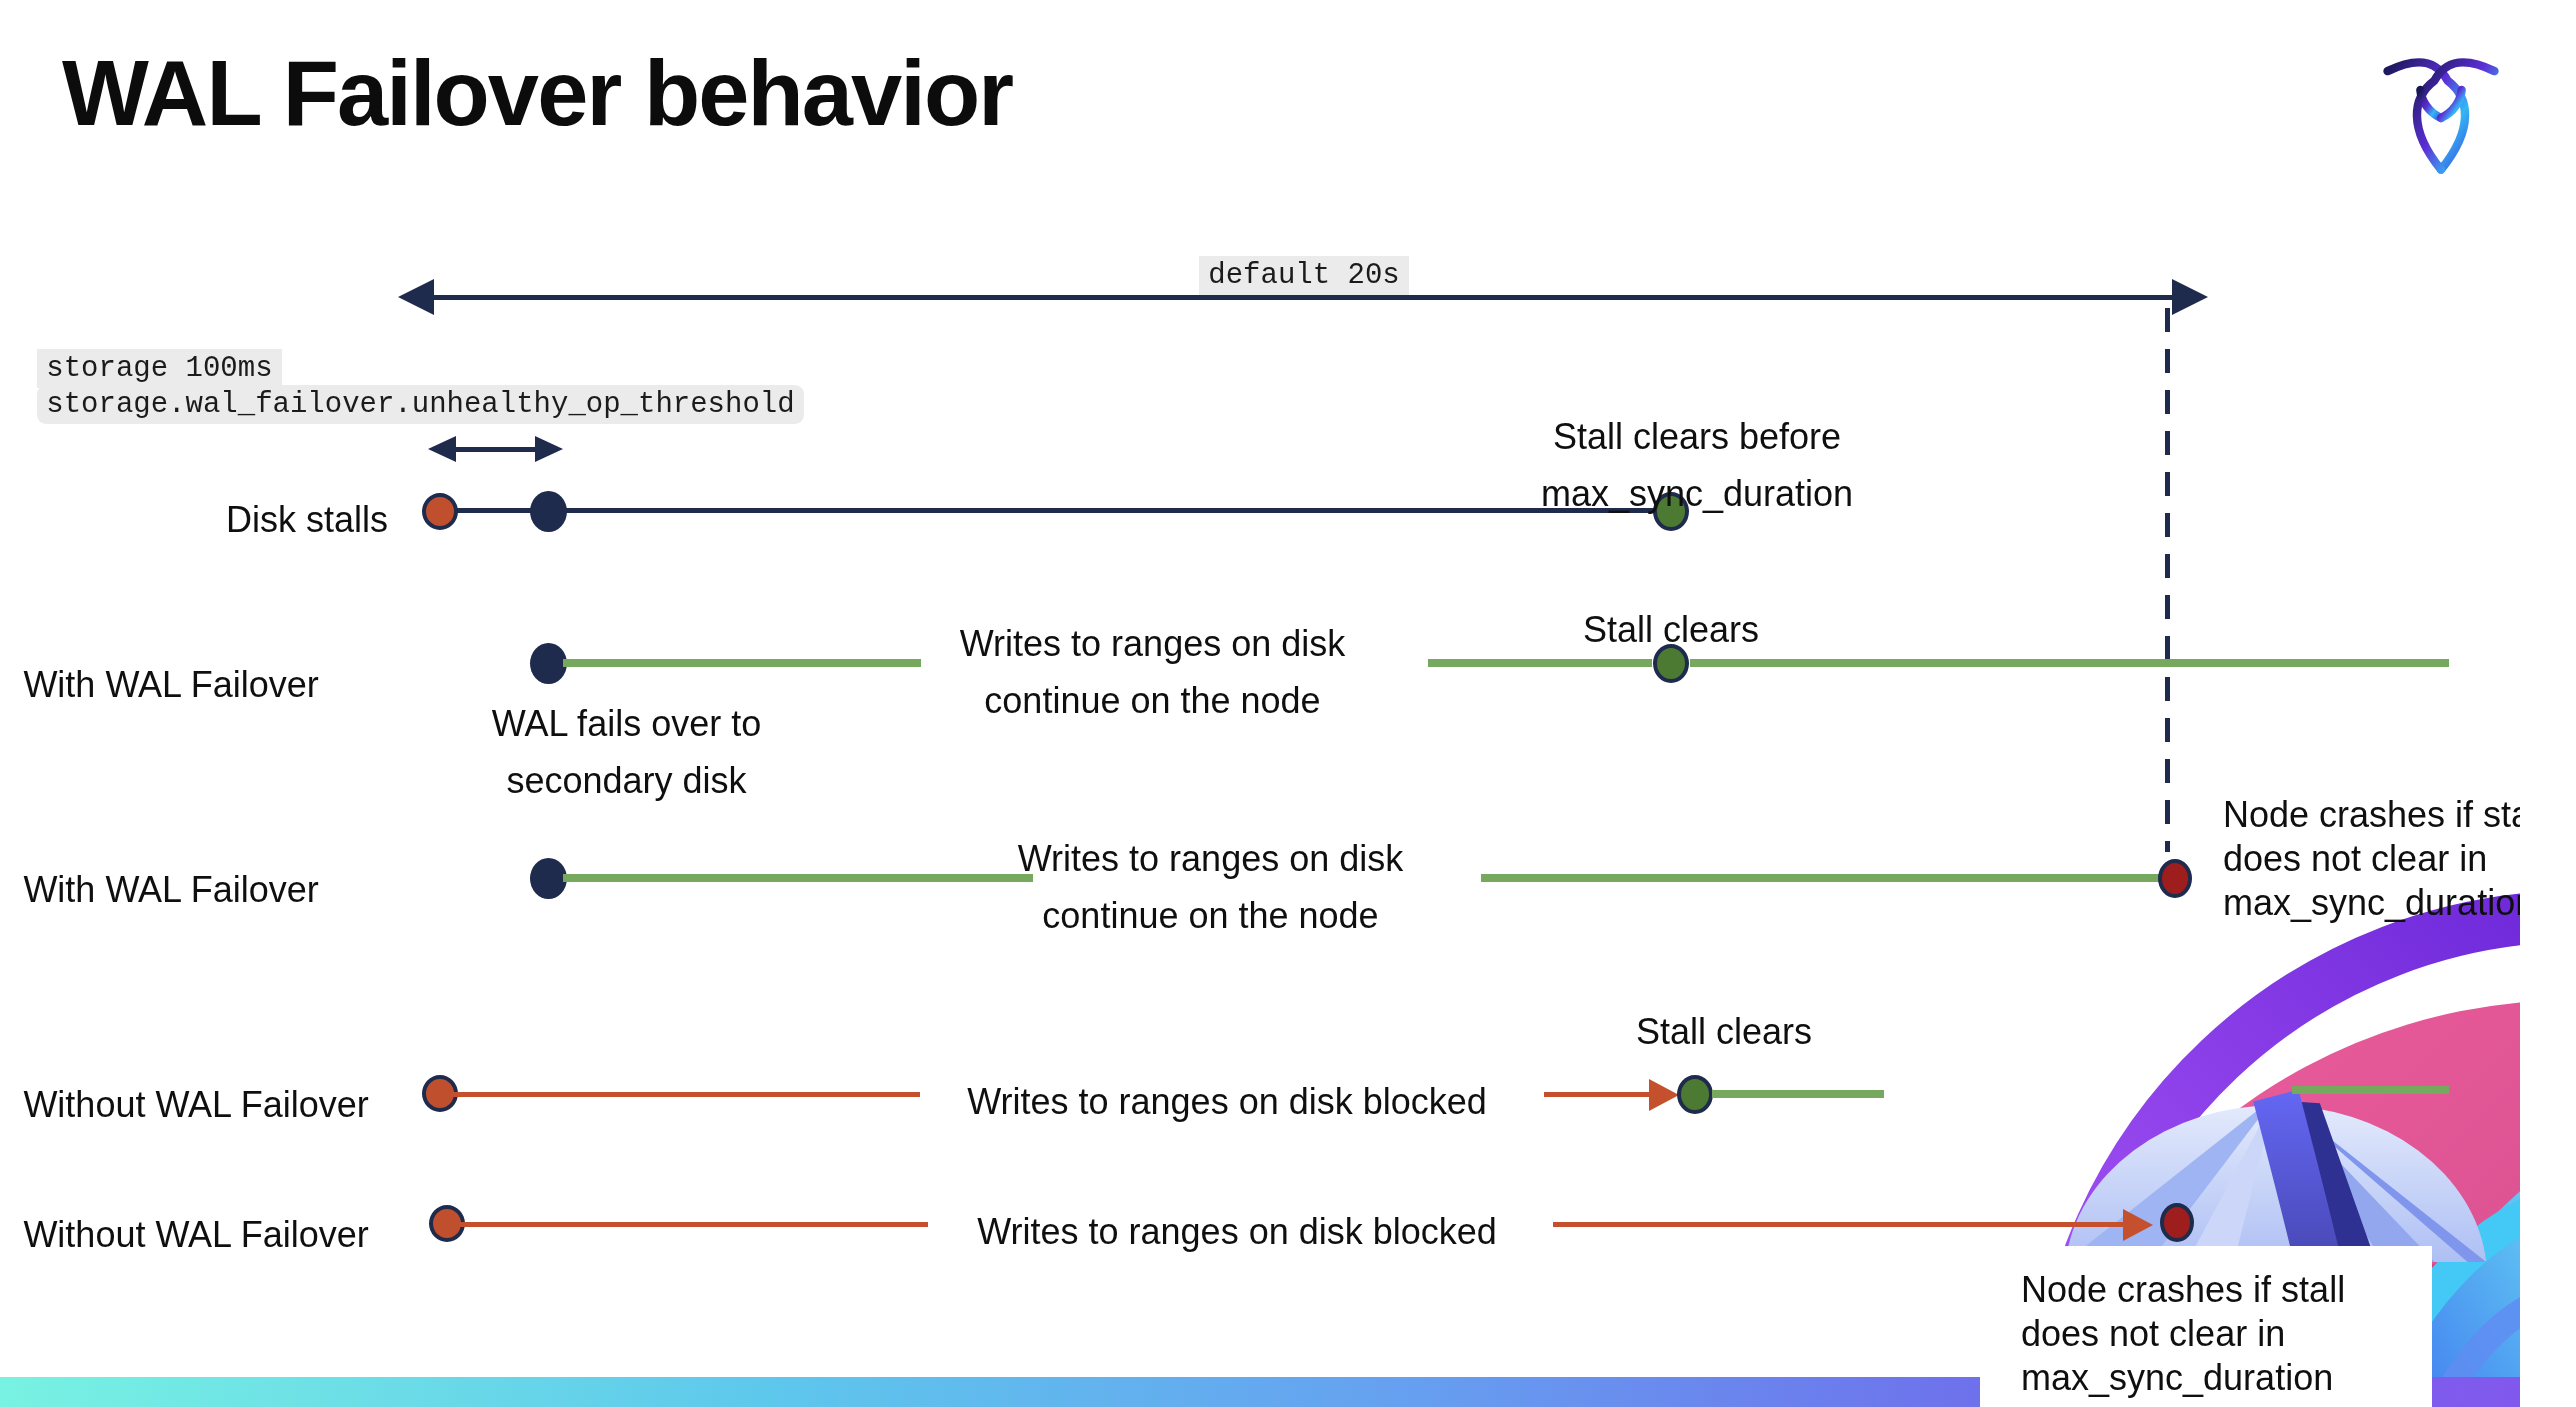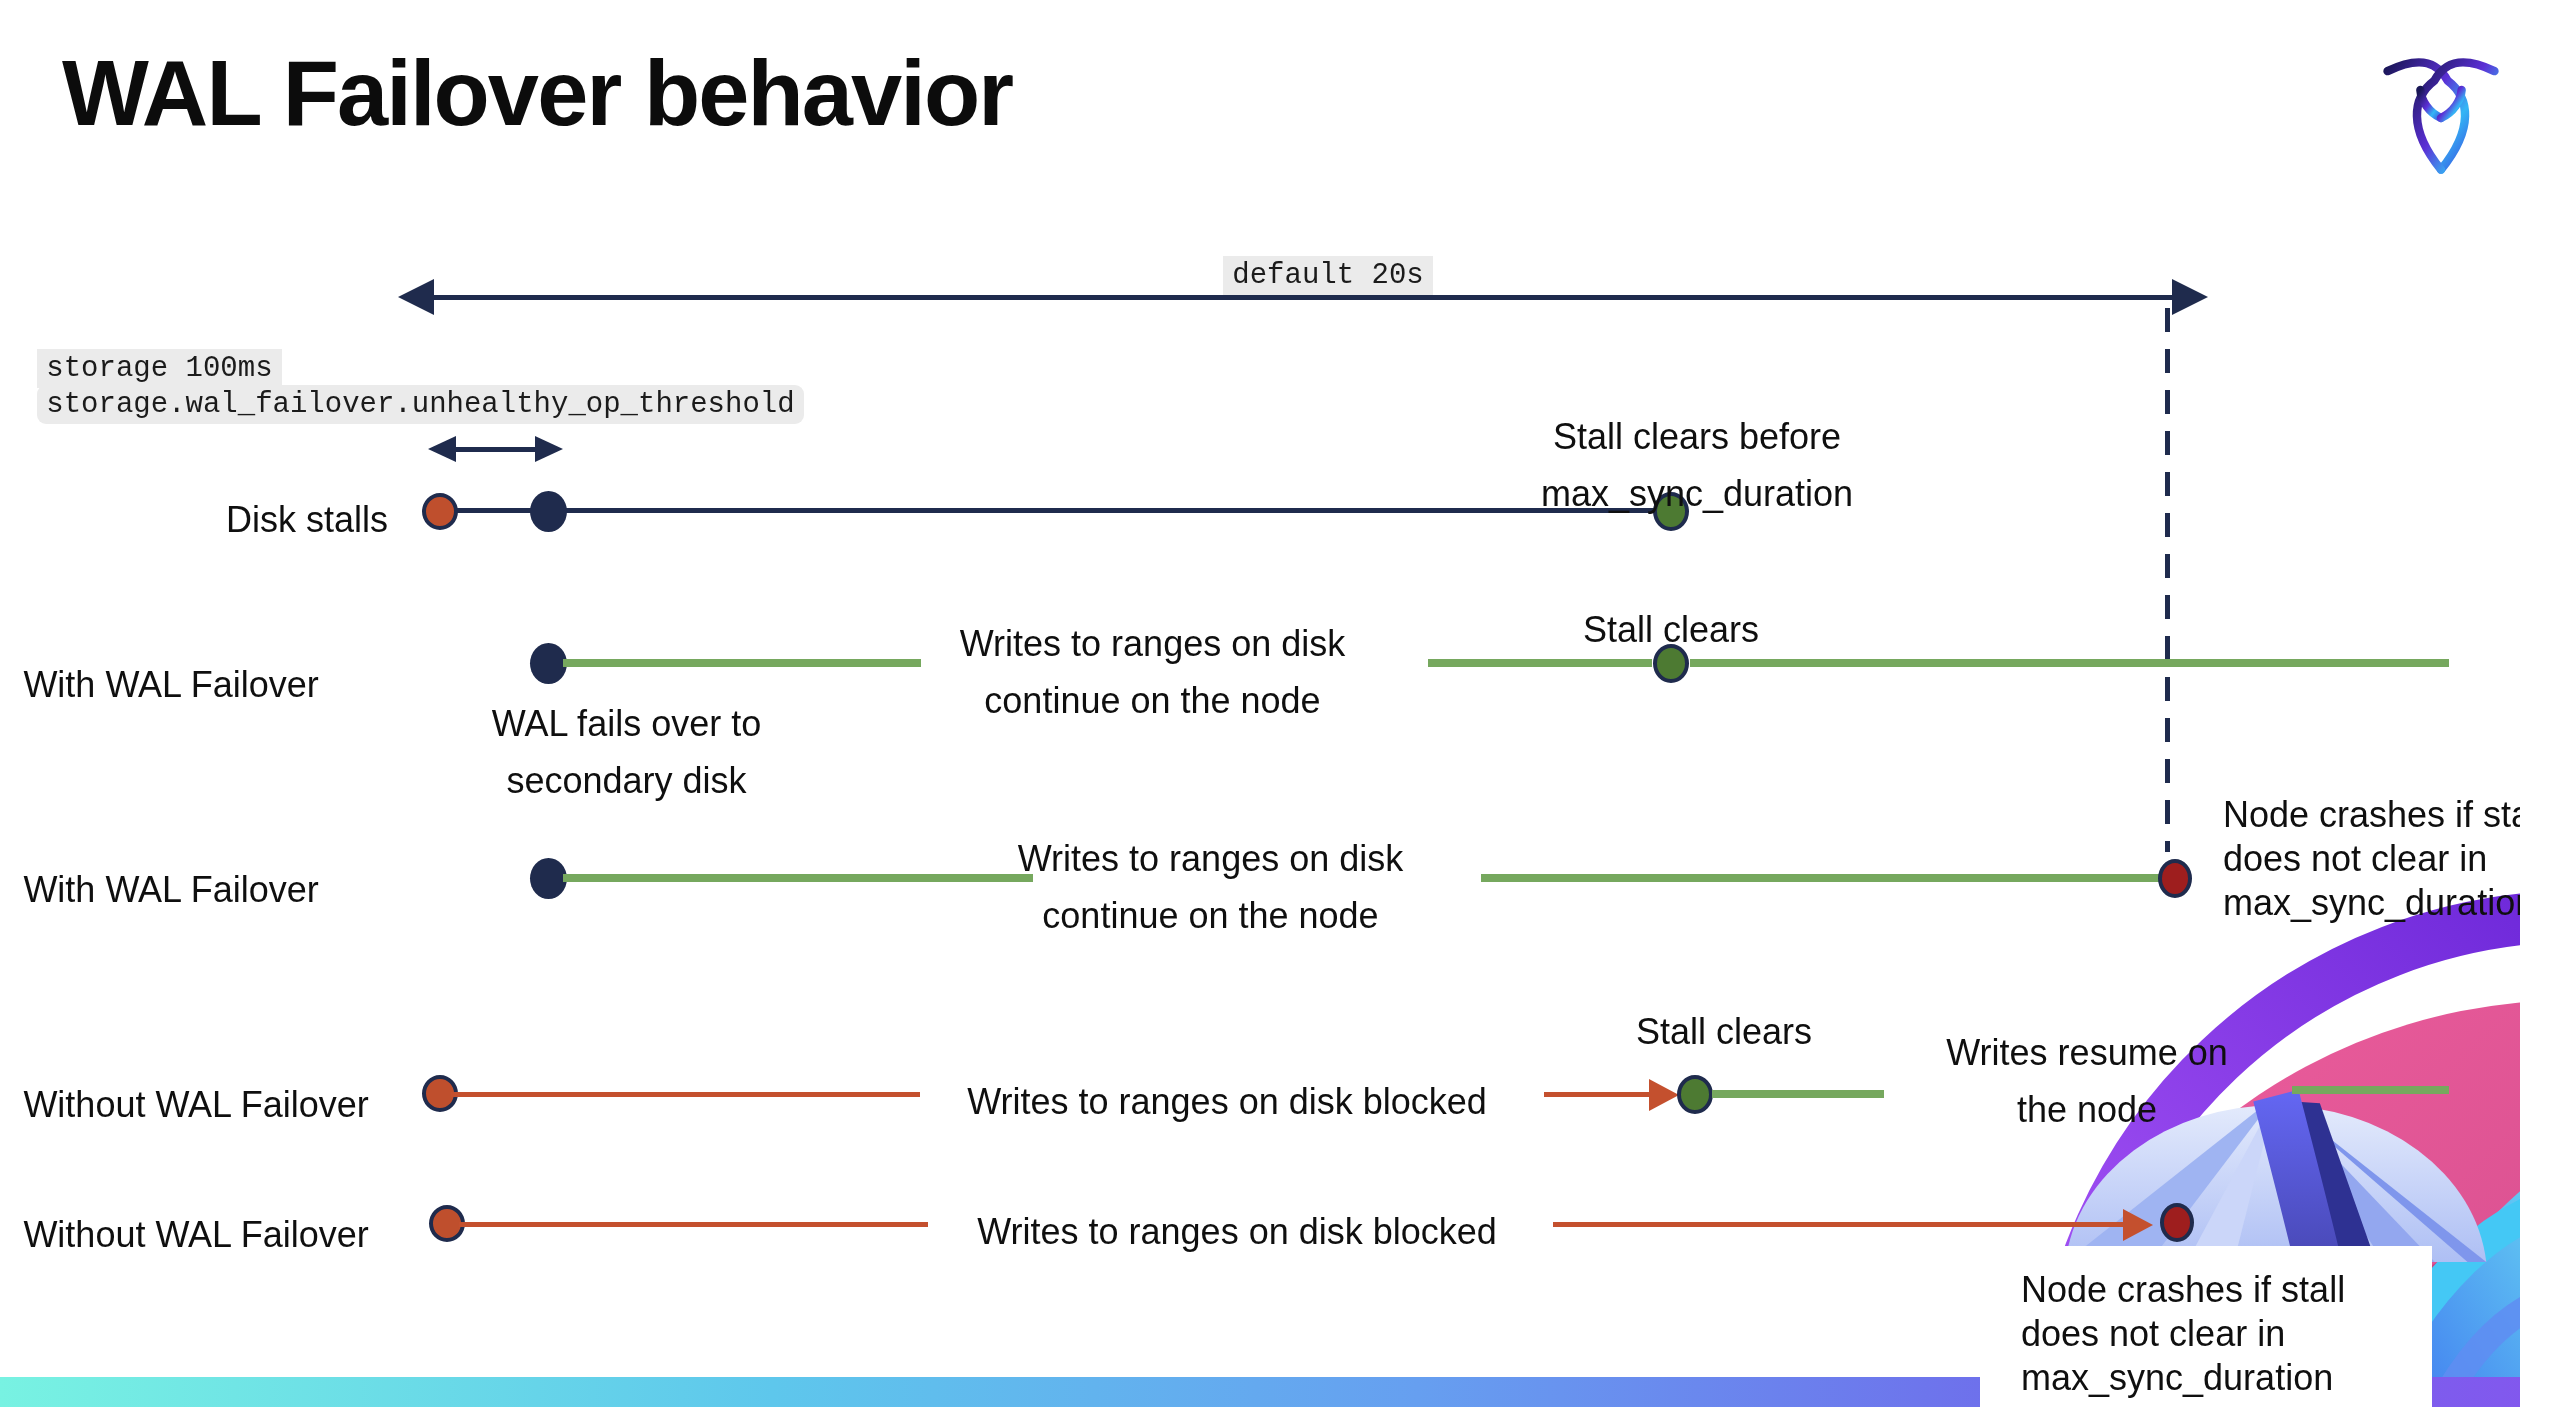--- a/index.html
+++ b/index.html
@@ -120,21 +120,21 @@
       <path d="M65,135 L65,78"></path>
       <path d="M65,80 C52,74 44,62 43,50"></path>
       <path d="M65,80 C78,74 86,62 87,50"></path>
     </g>
   </svg>
 
   <div class="hline navy-line z-diag" style="left:430px; top:295px; width:1744px;"></div>
   <div class="tri tri-left-navy z-diag" style="left:398px; top:279px;"></div>
   <div class="tri tri-right-navy z-diag" style="left:2172px; top:279px;"></div>
 
-  <div class="abs mono-label z-diag" style="left:1199px; top:256px;margin-left:24px;">default 20s</div>
+  <div class="abs mono-label z-diag" style="left:1199px; top:256px;">default 20s</div>
 
   <div class="abs mono-label z-diag" style="left:37px; top:349px;">storage 100ms</div>
   <div class="abs mono-label z-diag" style="left:37px; top:385px;border-radius:9px;">storage.wal_failover.unhealthy_op_threshold</div>
   <div class="hline navy-line z-diag" style="left:454px; top:447px; width:82px;"></div>
   <div class="tri tri-left-navy-sm z-diag" style="left:428px; top:436px;"></div>
   <div class="tri tri-right-navy-sm z-diag" style="left:535px; top:436px;"></div>
 
   <div class="dashed-vline z-diag" style="left:2165px; top:308px; height:544px;"></div>
 
   <div class="abs body-text right z-diag" style="left:140px; top:491px; width:248px;">Disk stalls</div>
@@ -170,22 +170,20 @@
 
   <div class="abs body-text z-diag" style="left:23.4px; top:1076px;">Without WAL Failover</div>
   <div class="dot dot-red z-diag" style="left:422px; top:1075px;"></div>
   <div class="hline red-line z-diag" style="left:451px; top:1092px; width:469px;"></div>
   <div class="abs body-text center z-diag" style="left:944px; top:1073px; width:566px;">Writes to ranges on disk  blocked</div>
   <div class="hline red-line z-diag" style="left:1544px; top:1092px; width:105px;"></div>
   <div class="tri tri-right-red z-diag" style="left:1649px; top:1079px;"></div>
   <div class="dot dot-green z-diag" style="left:1677px; top:1075px;"></div>
   <div class="abs body-text center z-diag" style="left:1584px; top:1003px; width:280px;">Stall clears</div>
   <div class="hline green-line z-diag" style="left:1712px; top:1090px; width:172px;"></div>
-  <div class="abs body-text center z-diag" style="left:1916px; top:1024px; width:342px;">Writes resume on
-the node</div>
   <div class="hline green-line z-diag" style="left:2292px; top:1086px; width:157px;"></div>
 
   <div class="abs body-text z-diag" style="left:23.4px; top:1206px;">Without WAL Failover</div>
   <div class="dot dot-red z-diag" style="left:429px; top:1205px;"></div>
   <div class="hline red-line z-diag" style="left:459px; top:1222px; width:469px;"></div>
   <div class="abs body-text center z-diag" style="left:954px; top:1203px; width:566px;">Writes to ranges on disk  blocked</div>
   <div class="hline red-line z-diag" style="left:1553px; top:1222px; width:570px;"></div>
   <div class="tri tri-right-red z-diag" style="left:2123px; top:1209px;"></div>
   <div class="dot dot-darkred z-diag" style="left:2160px; top:1203px;"></div>
 

